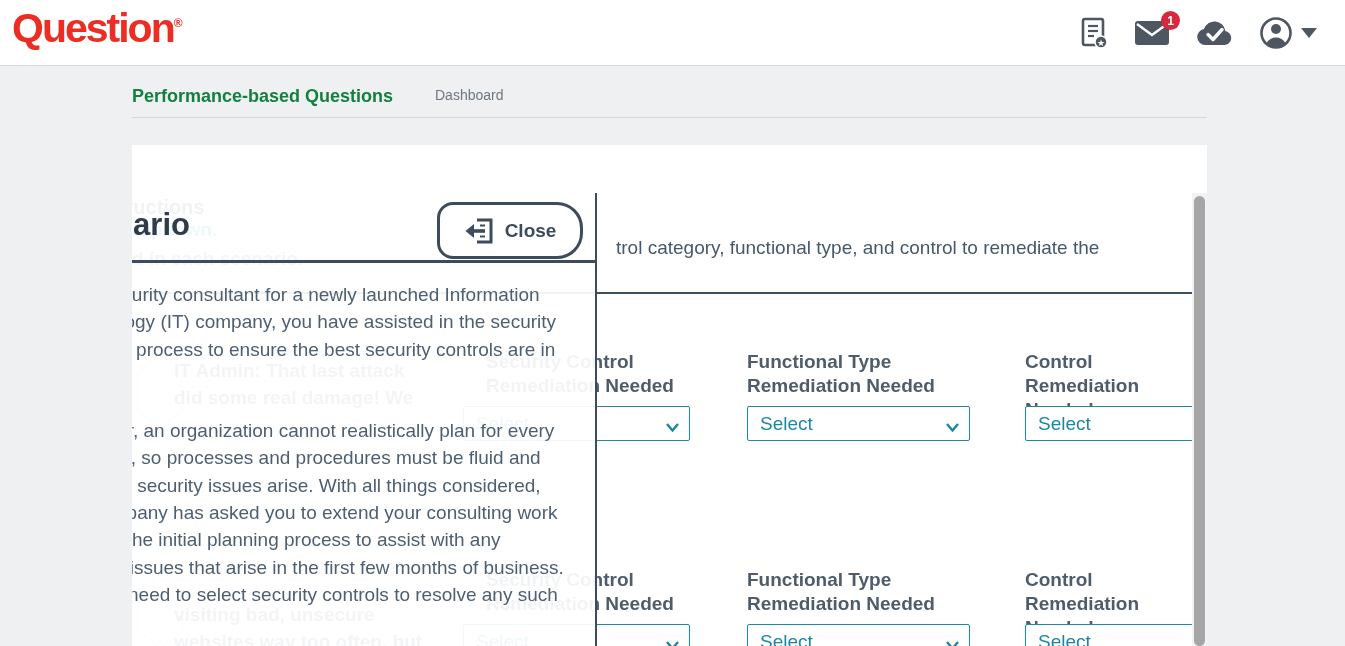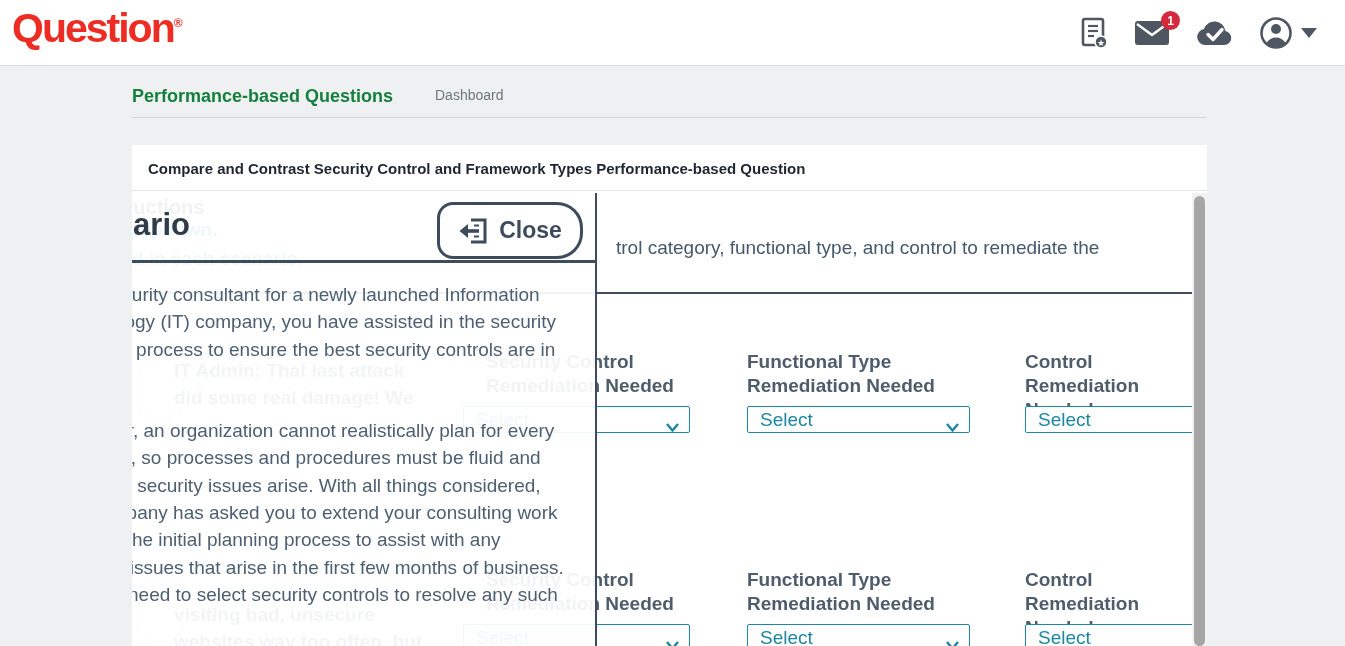--- a/index.html
+++ b/index.html
@@ -41,35 +41,35 @@
   .ghost-teal1 { left:0px; top:26px; font-size:19px; font-weight:600; color:#1b8aa6; }
   .ghost-teal2 { left:0px; top:55px; font-size:19px; font-weight:600; color:#1b8aa6; }
   .instr-line { left:484px; top:44px; font-size:19px; color:#46586c; white-space:nowrap; }
   .divider1 { left:0; top:99px; width:1060px; height:2px; background:#3f4e5f; }
 
   .dlg { font-size:19px; font-weight:600; color:#55687b; line-height:27px; white-space:nowrap; }
 
   .col-label { font-size:19px; font-weight:700; color:#4e5c6b; line-height:24px; }
   .col-label span { display:block; }
 
-  .sel-wrap { position:absolute; width:223px; height:27px; }
+  .sel-wrap { position:absolute; width:223px; height:35px; }
   .sel-wrap select { appearance:none; -webkit-appearance:none; width:100%; height:100%;
     border:1.5px solid #1f87a6; border-radius:2px; background:#ffffff; color:#1b87a3;
     font-size:19px; font-family:"Liberation Sans",sans-serif; padding:0 12px; cursor:pointer; }
   .sel-chevron { position:absolute; right:11px; top:17px; pointer-events:none; }
 
   
   .modal { position:absolute; left:-115px; top:0; width:580px; height:470px; z-index:6;
            background:rgba(255,255,255,0.93); border-right:2px solid #3d4b5c; }
   .modal-title { position:absolute; left:42px; top:14px; font-size:31px; font-weight:700; color:#2f3b49; }
   .modal-divider { position:absolute; left:0; top:67px; width:100%; height:3px; background:#3d4b5c; }
   .close-btn { position:absolute; right:12px; top:9px; width:146px; height:57px; background:#ffffff;
                border:3px solid #3d4b5c; border-radius:16px 26px 26px 16px; display:flex;
                align-items:center; justify-content:center; gap:10px; cursor:pointer; }
-  .close-label { font-size:23px; font-weight:600; color:#3d4b5c; }
+  .close-label { font-size:19px; font-weight:600; color:#3d4b5c; }
   .modal-body { position:absolute; left:42px; top:88px; width:510px; font-size:19px; color:#4d5f71;
                 line-height:27.3px; }
   .modal-body p { margin:0 0 27px 0; }
 </style>
 </head>
 <body>
 
 <div class="topbar">
   <div class="logo"><span>Question</span><sup>®</sup></div>
 
@@ -111,23 +111,20 @@
       </svg>
     </div>
   </div>
 </div>
 
 <div class="page-title">Performance-based Questions</div>
 <div class="breadcrumb">Dashboard</div>
 <div class="page-rule"></div>
 
 <div class="card">
-  <div class="card-header">
-    <div class="card-title">Compare and Contrast Security Control and Framework Types Performance-based Question</div>
-  </div>
 
   <div class="content">
 
     <div class="u instr-head">Instructions</div>
     <div class="u ghost-teal1">ropdown.</div>
     <div class="u ghost-teal2">d in each scenario.</div>
     <div class="u instr-line">trol category, functional type, and control to remediate the</div>
     <div class="u divider1"></div>
 
     <svg class="u" style="left:4px;top:158px" width="48" height="80" viewBox="0 0 48 80">

